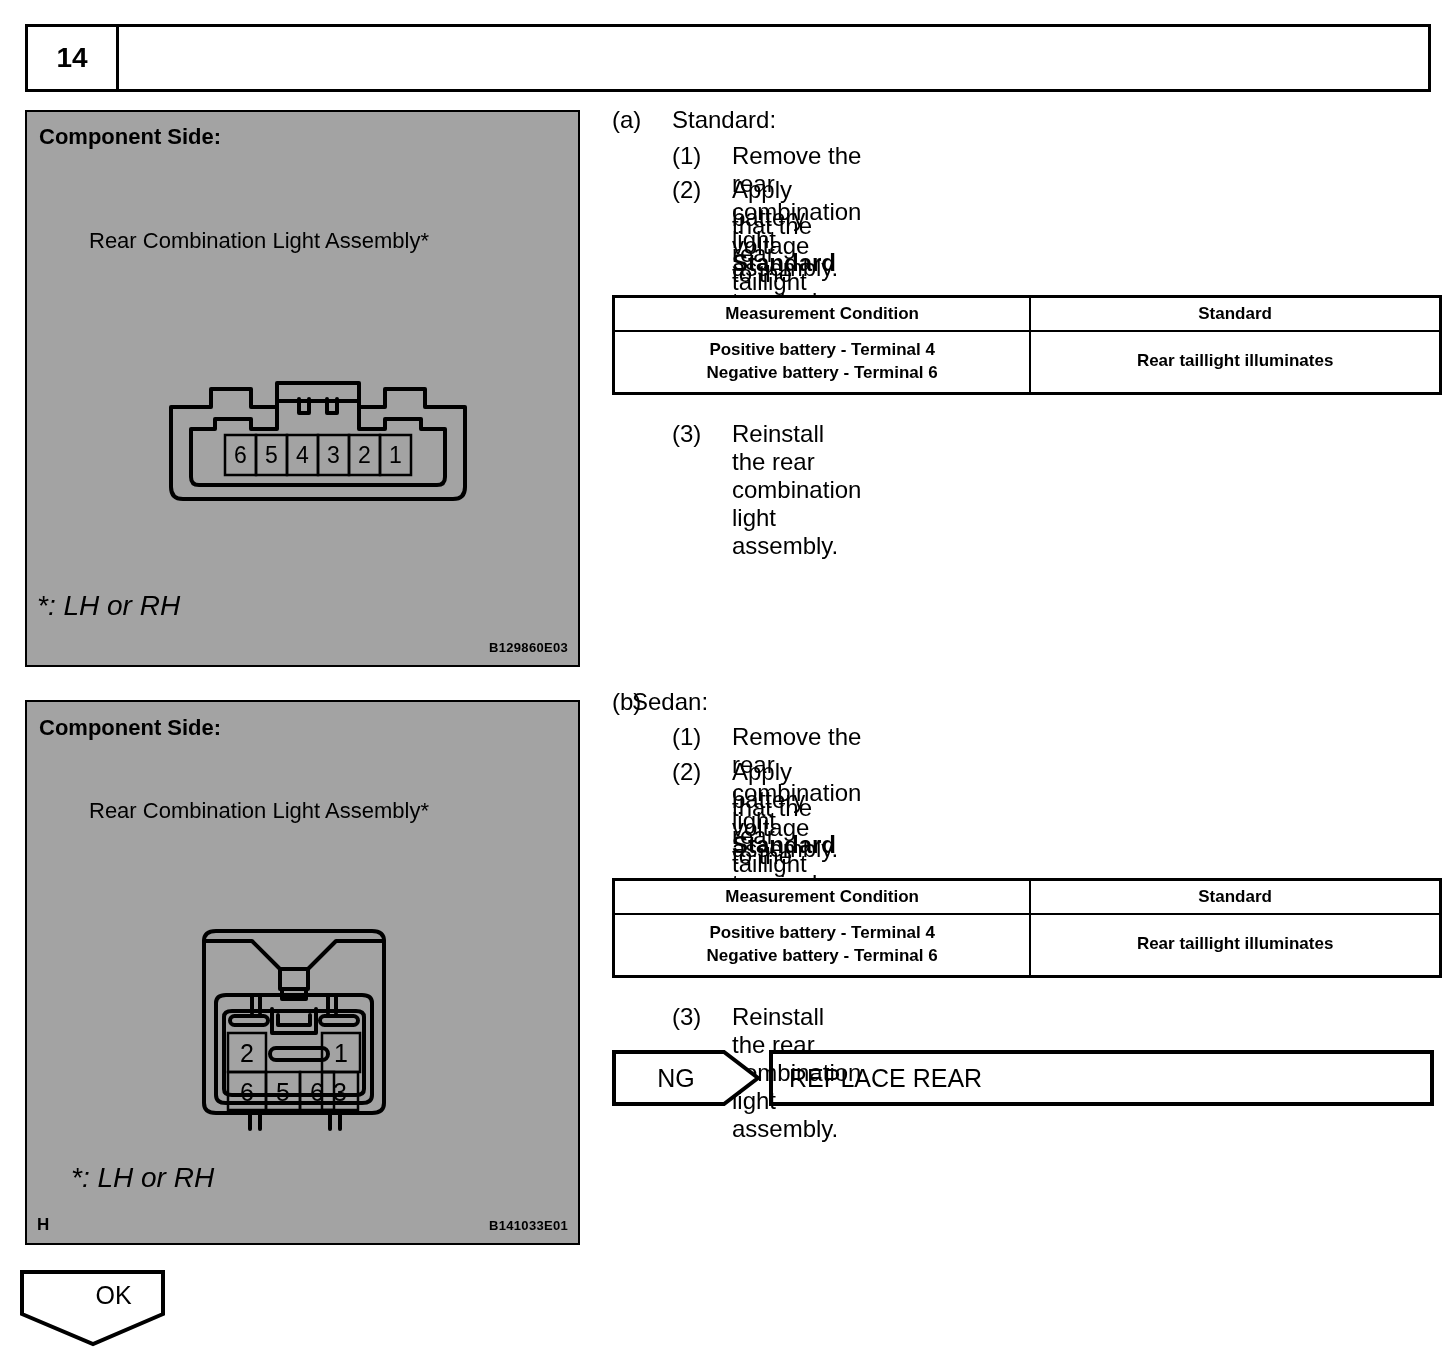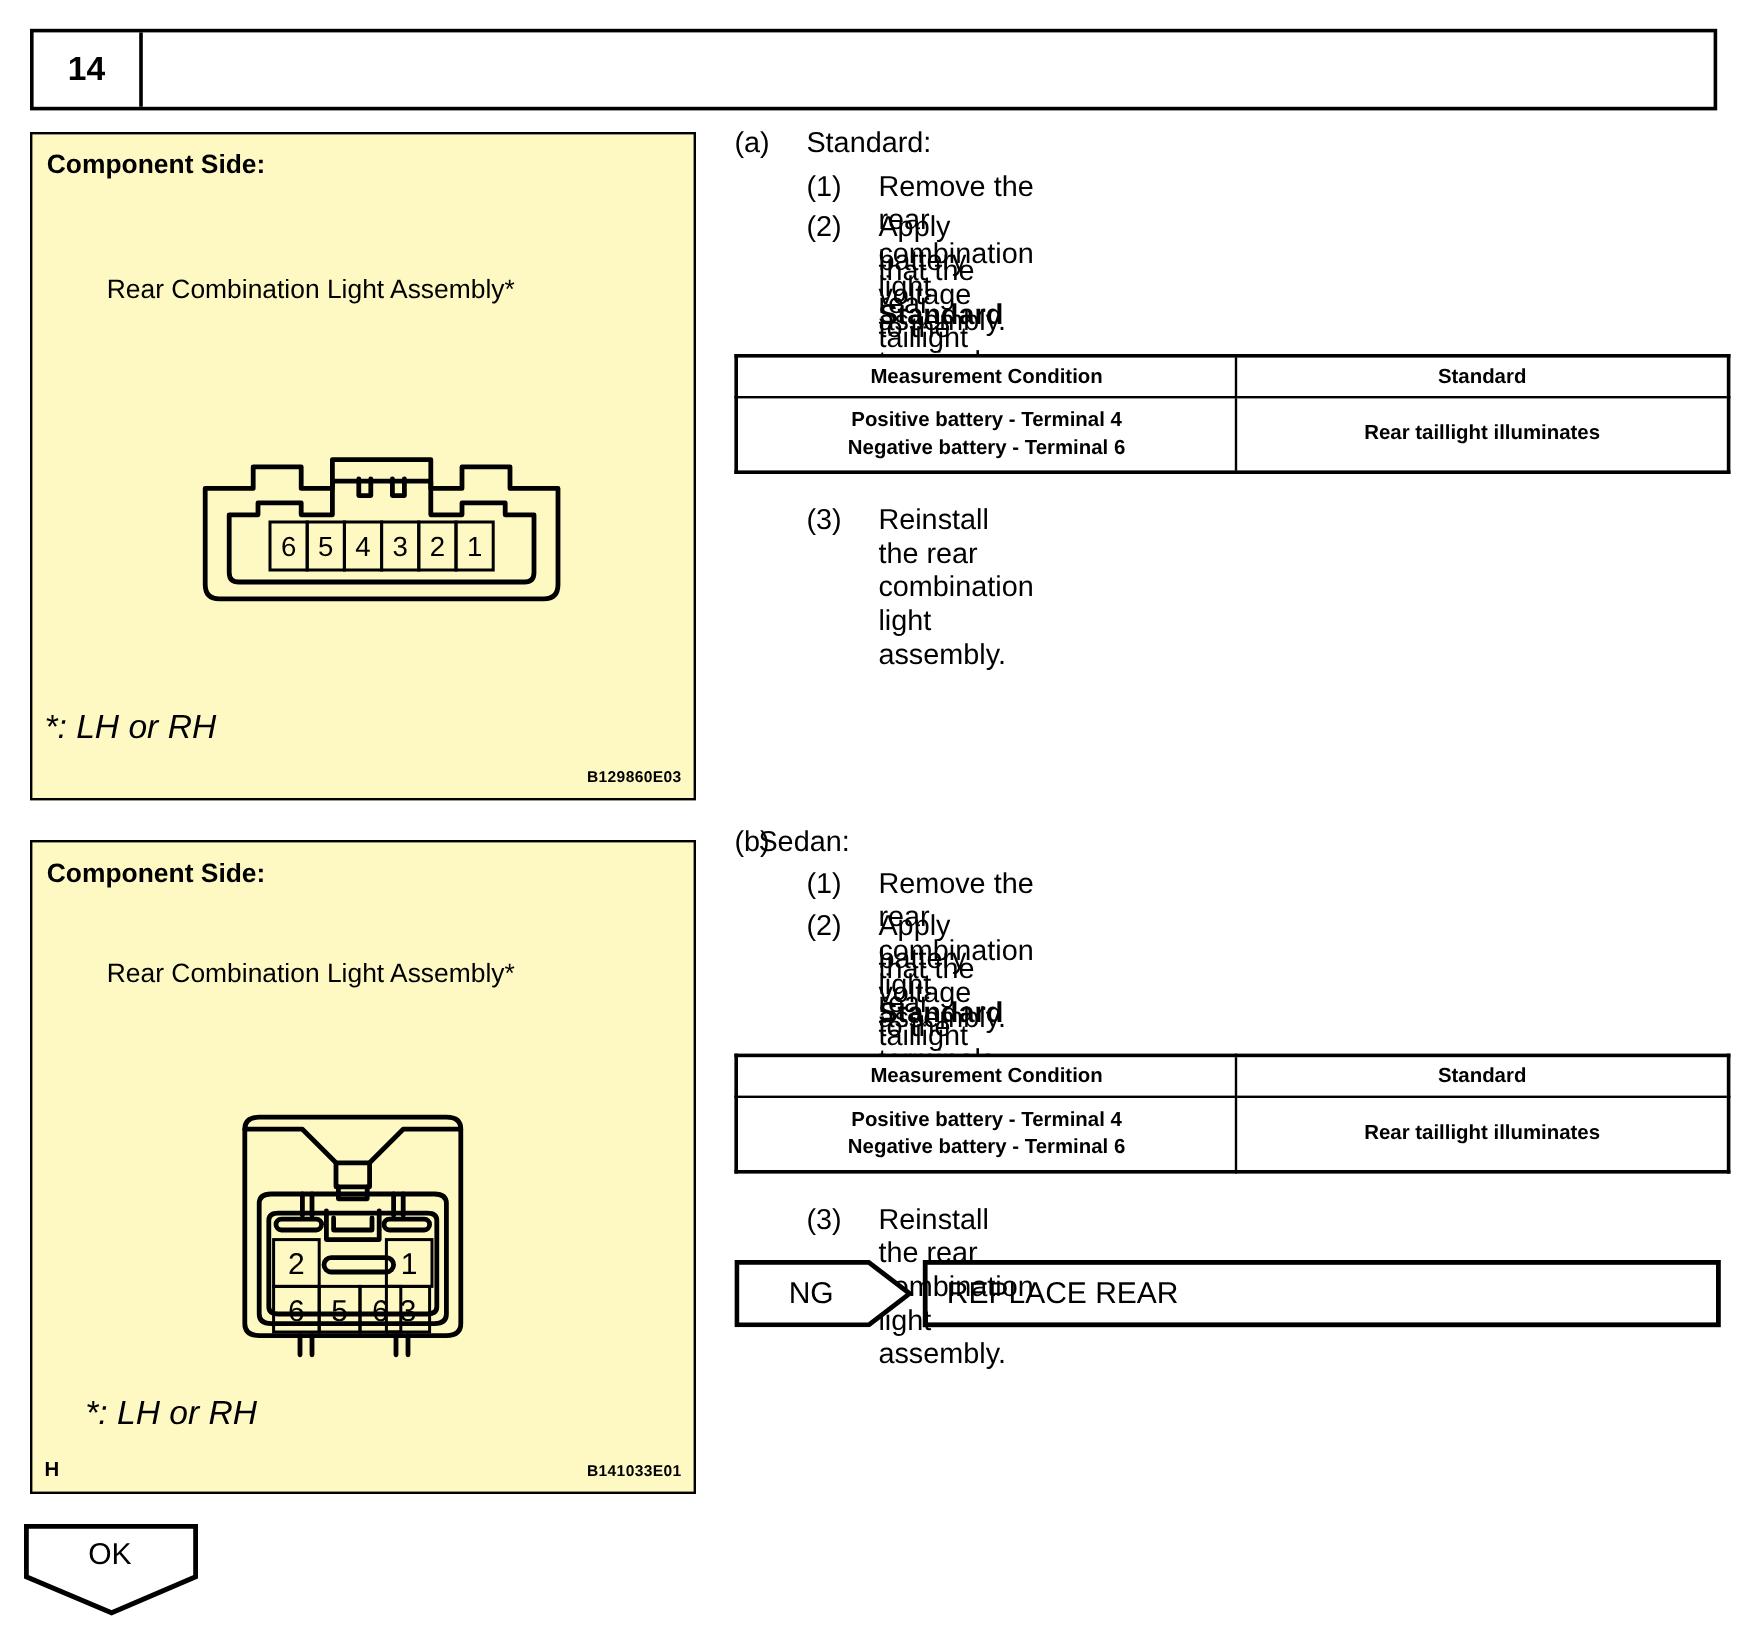--- a/index.html
+++ b/index.html
@@ -11,21 +11,21 @@
 
   
   .hdr{position:absolute;left:25px;top:24px;width:1406px;height:68px;
        border:3px solid #000;box-sizing:border-box;display:flex;align-items:stretch;}
   .hdr-num{width:88px;display:flex;align-items:center;justify-content:center;
            font-size:28px;font-weight:bold;border-right:3px solid #000;}
   .hdr-title{flex:1;display:flex;align-items:center;padding-left:17px;
              font-size:25px;font-weight:bold;letter-spacing:.2px;}
 
   
-  .figbox{position:absolute;border:2px solid #000;box-sizing:border-box;background:#fef9c3;}
+  .figbox{position:absolute;border:2px solid #000;box-sizing:border-box;background:#a3a3a3;}
   #fig1{left:25px;top:110px;width:555px;height:557px;}
   #fig2{left:25px;top:700px;width:555px;height:545px;}
 
   .fig-label{position:absolute;font-size:22px;font-weight:bold;}
   .fig-sub{position:absolute;font-size:22px;}
   .fig-note{position:absolute;font-size:28px;font-style:italic;}
   .fig-code{position:absolute;font-size:13px;font-weight:bold;letter-spacing:.3px;}
   .fig-h{position:absolute;font-size:17px;font-weight:bold;}
 
   
@@ -52,21 +52,21 @@
   .ng-text{position:absolute;left:0;top:0;width:128px;height:56px;
            display:flex;align-items:center;justify-content:center;
            font-size:25px;font-weight:normal;}
   .ng-box{position:absolute;left:157px;top:0;width:665px;height:56px;
           border:4px solid #000;box-sizing:border-box;display:flex;align-items:center;
           padding-left:16px;font-size:25px;}
 
   
   .okwrap{position:absolute;left:20px;top:1270px;width:150px;height:78px;}
   .ok-text{position:absolute;left:0;top:0;width:143px;height:50px;
-           display:flex;align-items:center;justify-content:center;font-size:25px;}
+           display:flex;align-items:center;justify-content:center;font-size:25px;padding-left:22px;}
 </style>
 </head>
 <body>
 
 <div class="hdr">
   <div class="hdr-num">14</div>
 </div>
 
 <div class="figbox" id="fig1">
   <div class="fig-label" style="left:12px;top:12px;">Component Side:</div>

